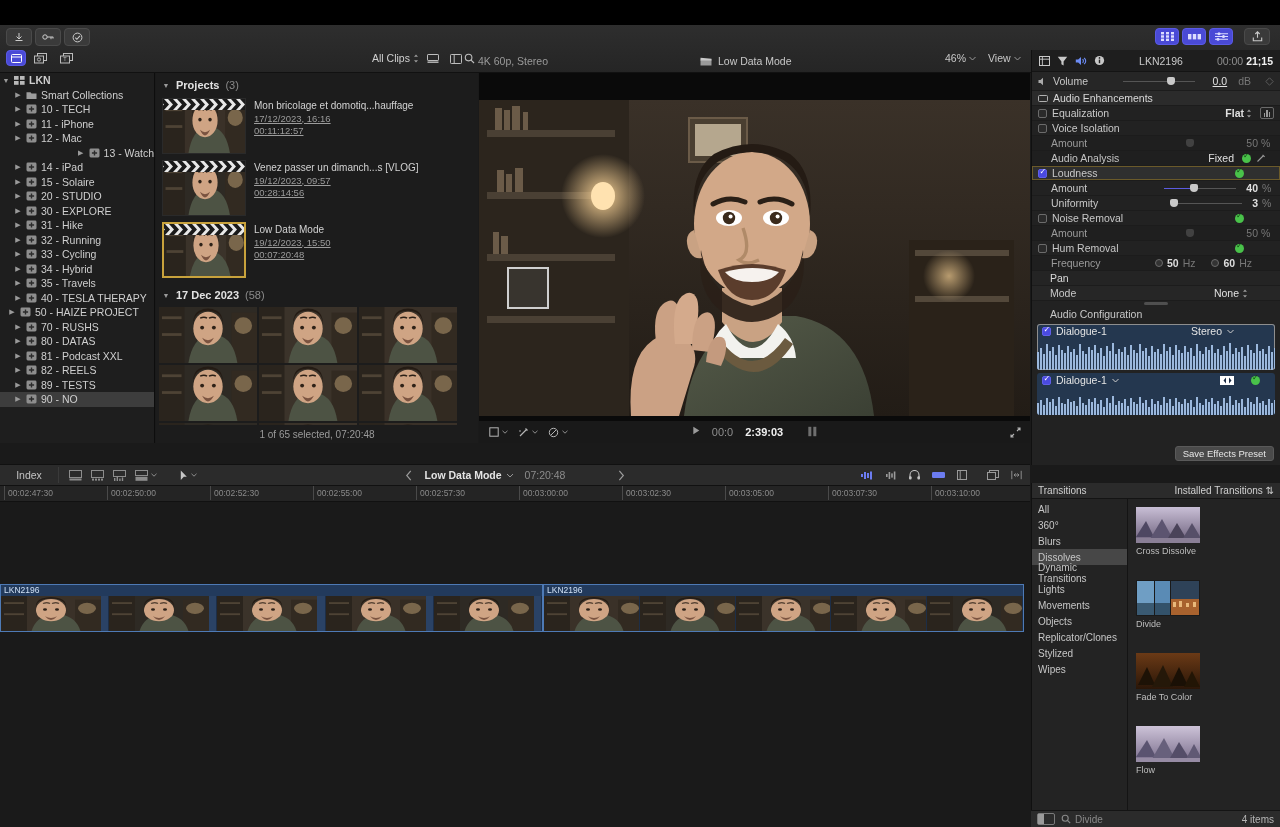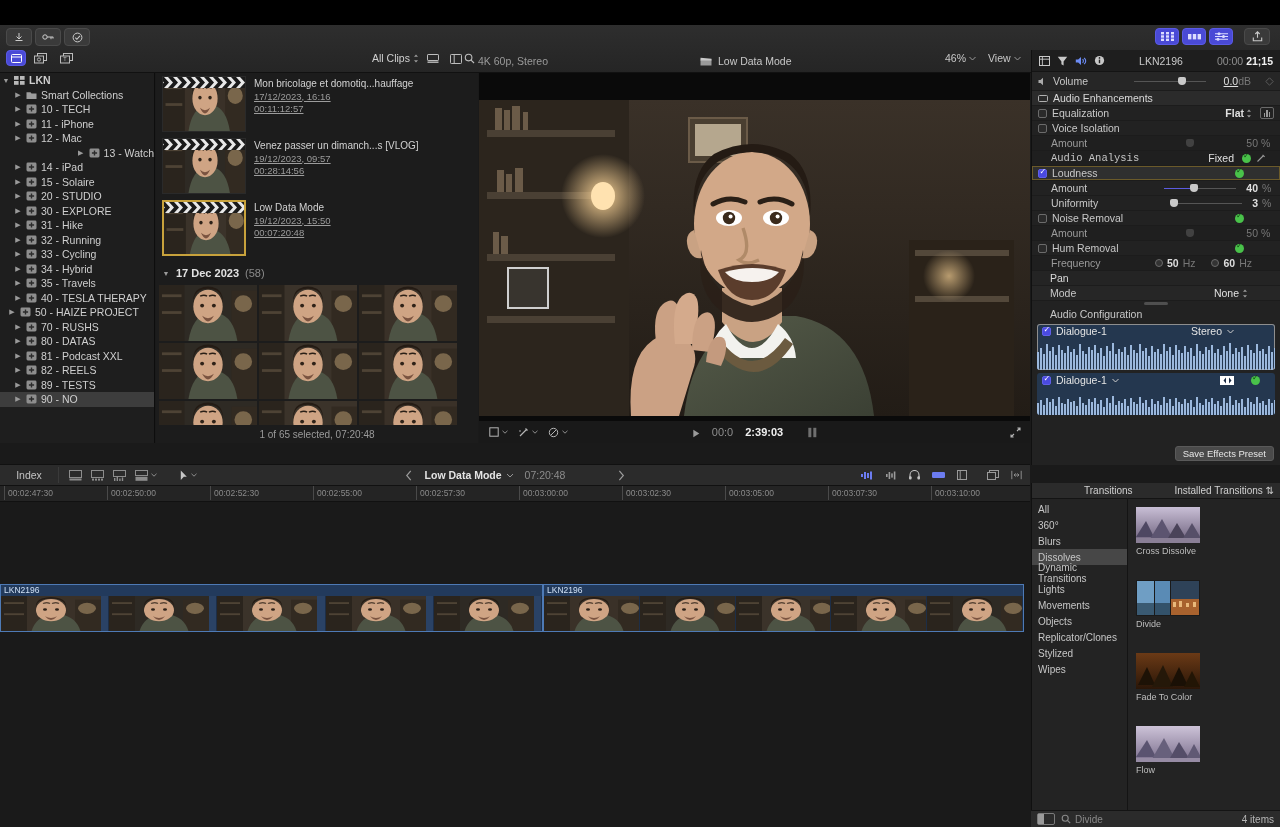--- a/index.html
+++ b/index.html
@@ -90,21 +90,21 @@
   
   .viewer {
     position:absolute; left:479px; top:73px; width:551px; height:370px;
     background:#0a0a0a;
   }
   .v-img { position:absolute; left:0; top:27px; width:551px; height:316px; overflow:hidden; }
   .v-bar {
     position:absolute; bottom:0; left:0; width:551px; height:22px;
     display:flex; align-items:center; background:#191919; font-size:11px;
   }
-  .v-tc { position:absolute; left:50%; transform:translateX(-50%); display:flex; align-items:flex-end; gap:12px; }
+  .v-tc { position:absolute; left:50%; transform:translateX(-50%); display:flex; align-items:flex-start; gap:12px; }
   .tc-dim { color:#8e8e8e; }
   .tc-br { color:#f0f0f0; font-weight:bold; }
 
   
   .inspector {
     position:absolute; left:1031px; top:50px; width:249px; height:415px;
     background:#222; border-left:1px solid #101010;
   }
   .ins-head {
     height:22px; display:flex; align-items:center; gap:7px; padding:0 7px;
@@ -157,21 +157,21 @@
   .rt { position:absolute; top:2px; font-size:8.5px; color:#8a8a8a; white-space:nowrap; }
   .rt:before { content:""; position:absolute; left:-4px; top:-2px; width:1px; height:14px; background:#4a4a4a;}
   .clipwrap { position:absolute; top:98px; left:0; width:1024px; height:48px; display:flex; }
   .clip { position:relative; height:48px; border:1px solid #4e7ab5; background:#2a4265; overflow:hidden; }
   .clip-name { position:absolute; top:0; left:0; right:0; height:11px; background:#223a5c; color:#cfe0f5; font-size:8.5px; padding-left:3px; z-index:3;}
   .clip-film { position:absolute; top:11px; left:0; right:0; bottom:0; display:flex; }
 
   
   .transitions { position:absolute; left:1031px; top:483px; width:249px; height:327px; background:#232323; border-left:1px solid #101010;}
   .tr-head { display:flex; height:16px; align-items:center; background:#2b2b2b; border-bottom:1px solid #141414;}
-  .tr-head .l { width:96px; padding-left:6px; font-size:10px; color:#d0d0d0;margin-left:46px;}
+  .tr-head .l { width:96px; padding-left:6px; font-size:10px; color:#d0d0d0;}
   .tr-head .r { flex:1; text-align:right; padding-right:6px; font-size:10px; color:#d0d0d0;}
   .tr-body { display:flex; height:311px; }
   .tr-cats { width:96px; border-right:1px solid #141414; padding-top:2px;}
   .tr-cat { height:16px; display:flex; align-items:center; padding-left:6px; font-size:10px; color:#c6c6c6;}
   .tr-cat.sel { background:#474747; }
   .tr-grid { flex:1; display:flex; flex-wrap:wrap; gap:24px; padding:8px 0 0 8px; align-content:flex-start;}
   .tr-item { width:64px; }
   .tr-thumb { width:64px; height:36px; overflow:hidden; }
   .tr-label { font-size:9px; color:#bdbdbd; padding-top:3px;}
 
@@ -514,20 +514,25 @@
           <svg class="evicon" viewBox="0 0 11 10">
             <rect x="0.5" y="0.5" width="10" height="9" rx="1.4" fill="#8e8e8e"></rect>
             <path d="M5.5 2.4v5.2M2.9 5h5.2" stroke="#2b2b2b" stroke-width="1.4"></path>
           </svg>
           <span>90 - NO</span>
         </div>
       </div>
   </div>
 
   <div class="browser">
+    <div class="b-head">
+      <span class="disc">▼</span>
+      <span>Projects</span>
+      <span class="cnt">(3)</span>
+    </div>
     <div id="projects-container">
         <div class="proj-item">
           <div class="proj-thumb">
             <div style="position:absolute;inset:0;overflow:hidden;">
               <svg width="84" height="56" viewBox="0 0 100 60" preserveAspectRatio="none">
                 <rect width="100" height="60" fill="#3a3128"></rect>
                 <rect x="0" y="0" width="26" height="60" fill="#2a241d"></rect>
                 <rect x="3" y="10" width="20" height="3" fill="#4e4335"></rect>
                 <rect x="3" y="28" width="20" height="3" fill="#4e4335"></rect>
                 <rect x="74" y="6" width="26" height="54" fill="#322a21"></rect>
@@ -970,21 +975,21 @@
         <svg width="10" height="9" viewBox="0 0 10 9">
             <path d="M0.5 3h2L5 0.8v7.4L2.5 6h-2z" fill="#aaa"></path>
           </svg>
         <span>Volume</span>
       </span>
       <span class="slider" style="margin-right:10px;">
         <span class="trk"></span>
           <span class="knb" style="left:44px;"></span>
       </span>
       <span class="i-val" style="width:22px;text-align:right;text-decoration:underline;">0.0</span>
-      <span class="i-dim" style="padding-left:0;">dB</span>
+      <span class="i-dim" style="padding-left:11px;">dB</span>
       <svg width="9" height="9" viewBox="0 0 9 9" style="margin-left:14px;">
           <path d="M4.5 0.8L8.2 4.5 4.5 8.2 0.8 4.5z" stroke="#5a5a5a" fill="none" stroke-width="1"></path>
         </svg>
     </div>
 
     <div class="i-row hdr">
       <span class="i-label">
         <svg width="10" height="9" viewBox="0 0 10 9">
             <rect x="0.5" y="1.5" width="9" height="6" rx="1" stroke="#b0b0b0" fill="none" stroke-width="1"></rect>
           </svg>
@@ -1018,21 +1023,21 @@
     <div class="i-row sub">
       <span class="i-label" style="padding-left:13px;">Amount</span>
       <span class="slider" style="margin-right:10px;opacity:0.45;">
         <span class="knb" style="left:30px;background:#6a6a6a;"></span>
       </span>
       <span class="i-dim" style="width:20px;text-align:right;">50</span>
       <span class="i-dim" style="padding-left:3px;width:16px;">%</span>
     </div>
 
     <div class="i-row sub">
-      <span class="i-label" style="padding-left:13px;color:#c4c4c4;font-family:Liberation Mono, monospace;">Audio Analysis</span>
+      <span class="i-label" style="padding-left:13px;color:#c4c4c4;">Audio Analysis</span>
       <span class="i-val">Fixed</span>
       <span class="greendot" style="margin:0 5px 0 8px;"></span>
       <svg width="10" height="9" viewBox="0 0 10 9" style="margin-right:8px;">
           <path d="M1.5 7.5L7.5 1.5M6.6 0.8l2 2" stroke="#9a9a9a" fill="none" stroke-width="1.1"></path>
         </svg>
     </div>
 
     <div class="i-row selrow">
       <span class="i-label">
         <span class="ck on"></span>

